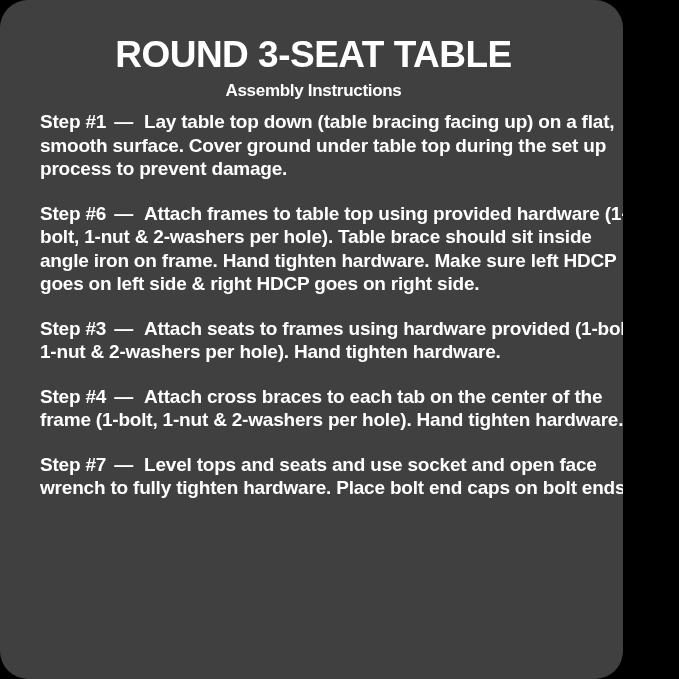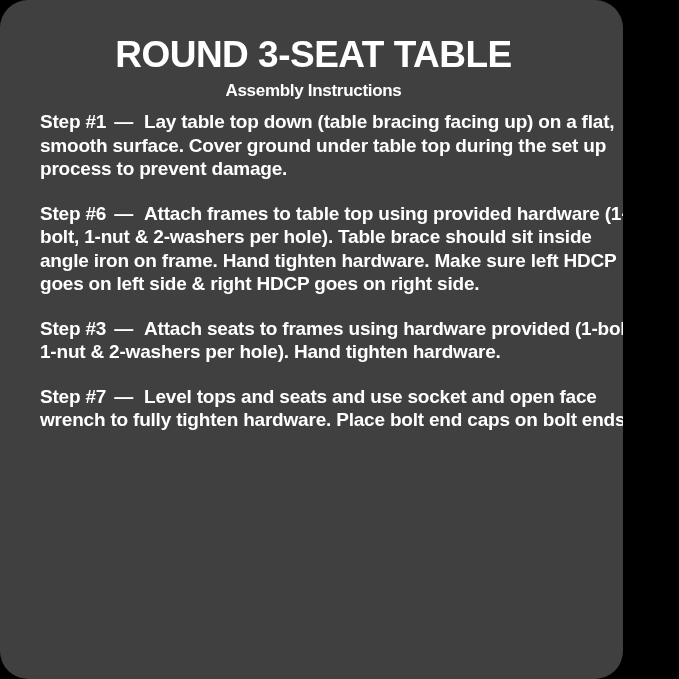--- a/index.html
+++ b/index.html
@@ -56,17 +56,18 @@
   <h1 class="title">ROUND 3-SEAT TABLE</h1>
   <h2 class="subtitle">Assembly Instructions</h2>
 
   <div class="steps">
     <p class="step"><span class="step-label">Step #1</span><span class="step-dash">—</span><span class="step-text">Lay table top down (table bracing facing up) on a flat, smooth surface. Cover ground under table top during the set up process to prevent damage.</span></p>
 
     <p class="step"><span class="step-label">Step #6</span><span class="step-dash">—</span><span class="step-text">Attach frames to table top using provided hardware (1-bolt, 1-nut &amp; 2-washers per hole). Table brace should sit inside angle iron on frame. Hand tighten hardware. Make sure left HDCP goes on left side &amp; right HDCP goes on right side.</span></p>
 
     <p class="step"><span class="step-label">Step #3</span><span class="step-dash">—</span><span class="step-text">Attach seats to frames using hardware provided (1-bolt, 1-nut &amp; 2-washers per hole). Hand tighten hardware.</span></p>
 
+    <p class="step"><span class="step-label">Step #4</span><span class="step-dash">—</span><span class="step-text">Attach cross braces to each tab on the center of the frame (1-bolt, 1-nut &amp; 2-washers per hole). Hand tighten hardware.</span></p>
 
 
     <p class="step"><span class="step-label">Step #7</span><span class="step-dash">—</span><span class="step-text">Level tops and seats and use socket and open face wrench to fully tighten hardware. Place bolt end caps on bolt ends.</span></p>
   </div>
 </div>
 
 </body></html>

